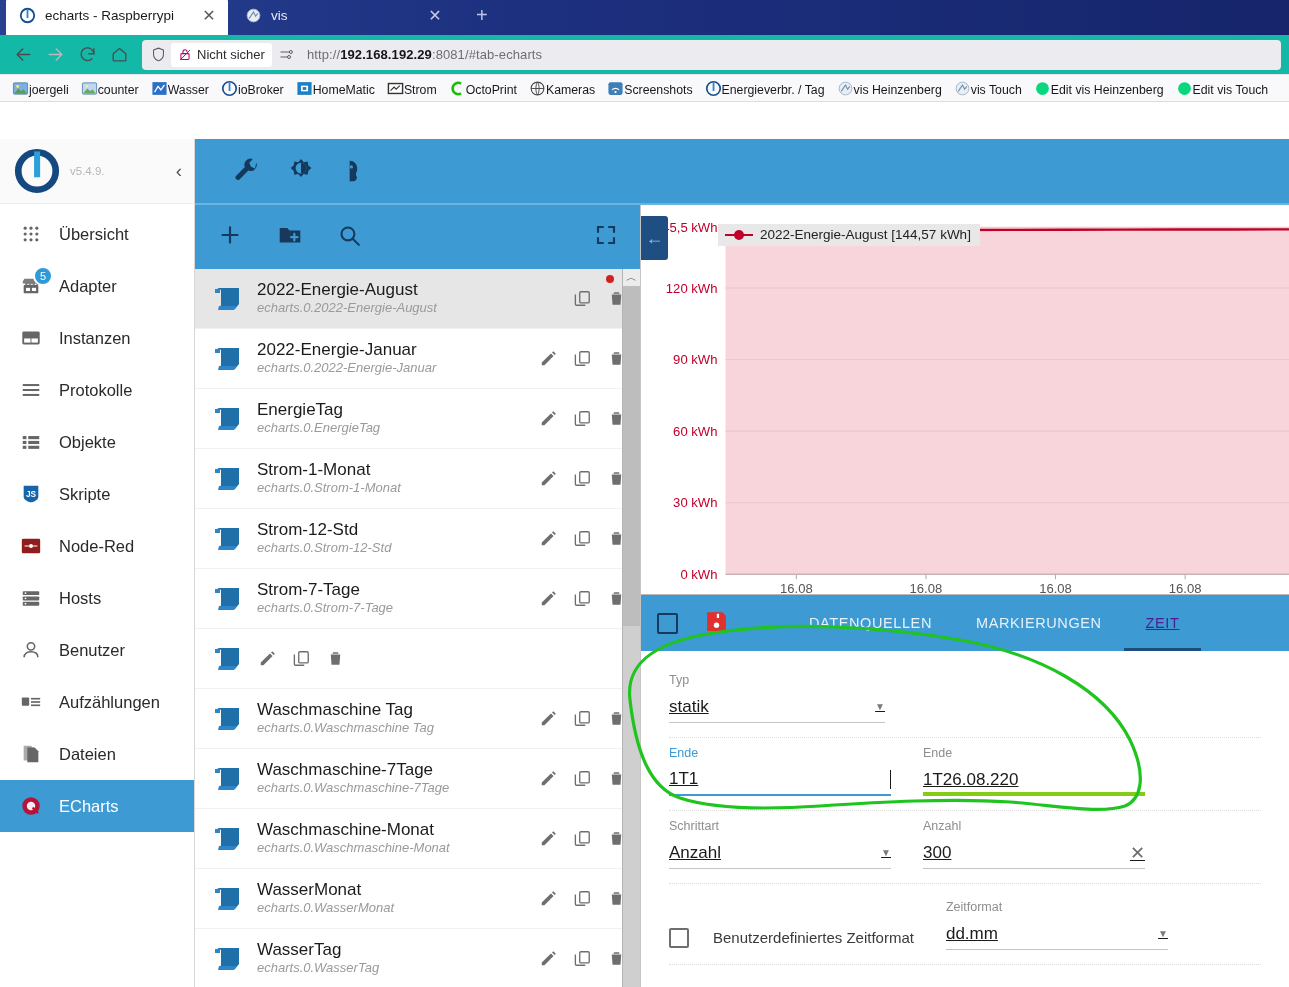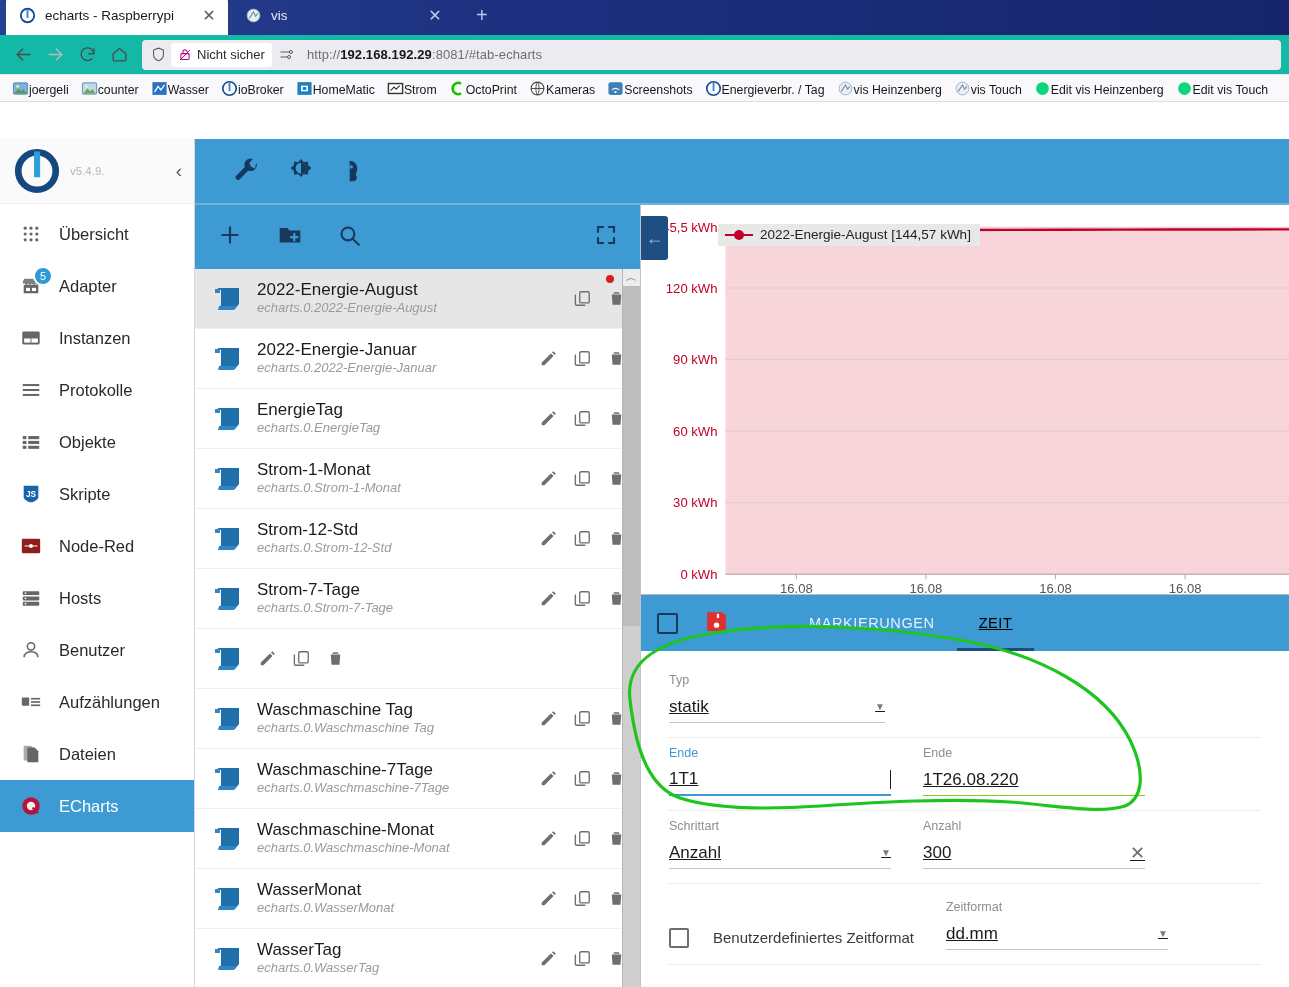--- a/index.html
+++ b/index.html
@@ -230,35 +230,35 @@
     padding-left: 16px; gap: 0;
   }
   .st-icons { display: flex; align-items: center; gap: 26px; padding-right: 58px; }
   .chk-sq {
     width: 21px; height: 21px; border: 2px solid #16395c; border-radius: 2px;
   }
   .stab {
     padding: 0 22px; height: 56px; display: flex; align-items: center;
     color: #e6f1f8; font-size: 14.5px; letter-spacing: .6px;
   }
-  .stab.active { color: #000000; box-shadow: inset 0 -3px 0 0 #1b4e7c; text-decoration: underline; }
+  .stab.active { color: #4c1d95; box-shadow: inset 0 -3px 0 0 #1b4e7c; text-decoration: underline; }
 
   .sform { flex: 1; padding: 14px 28px 0 28px; position: relative; overflow:hidden;}
   .frow { display: flex; gap: 32px; padding: 8px 0 10px 0; }
   .fcell { position: relative; }
   .flabel { font-size: 12.5px; color: #8e8e8e; margin-bottom: 4px; height: 16px;}
   .flabel.accent { color: #3d9ad3; }
   .finput {
     height: 30px; font-size: 17px; color: #1a1a1a;
     border-bottom: 1px solid #9a9a9a;
     display: flex; align-items: center; justify-content: space-between;
     padding-bottom: 2px;
     text-decoration: underline;
   }
-  .finput.underline-dark { border-bottom: 1px solid #84cc16; }
+  .finput.underline-dark { border-bottom: 4px solid #84cc16; align-items: flex-end; }
   .finput.underline-accent { border-bottom: 2px solid #3d9ad3; }
   .finput.thin { border-bottom: 1px solid #c4c4c4; }
   .caret { display:inline-block; width:1px; height:19px; background:#1a1a1a; margin-left:1px; }
   .caretdn { color: #7b7b7b; font-size: 10px; }
   .xclear { color: #6e6e6e; font-size: 18px; font-weight: 300;}
   .divider { border-top: 1px dotted #dcdcdc; margin: 4px 0 0 0; }
   .chkrow { display: flex; align-items: flex-end; gap: 32px; padding: 16px 0 10px 0; }
   .chkbox { width: 20px; height: 20px; border: 2px solid #6e6e6e; border-radius: 2px; }
   .chklabel { font-size: 15px; color: #3a3a3a; padding-bottom: 1px; }
 
@@ -1081,20 +1081,21 @@
                 <span class="chk-sq"></span>
                 <span>
                   <svg width="25" height="25" viewBox="0 0 24 24" fill="#e03030">
                       <path d="M3 3h14.5L21 6.5V21H3z"></path>
                       <rect x="7.5" y="3.5" width="8" height="6" fill="#e03030"></rect>
                       <rect x="12.3" y="4.6" width="2.2" height="4" fill="#fff"></rect>
                       <circle cx="12" cy="15.5" r="2.6" fill="#fff"></circle>
                     </svg>
                 </span>
               </span>
+              <span class="stab">DATENQUELLEN</span>
               <span class="stab">MARKIERUNGEN</span>
               <span class="stab active">ZEIT</span>
             </div>
 
             <div class="sform">
 
               <div class="frow">
                 <div class="fcell" style="width:216px">
                   <div class="flabel">Typ</div>
                   <div class="finput thin">

